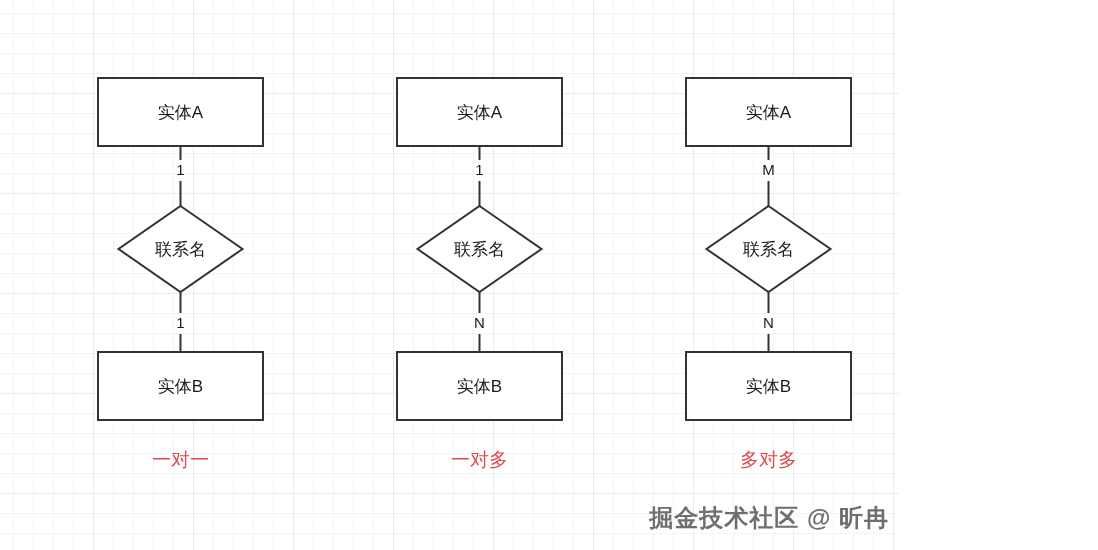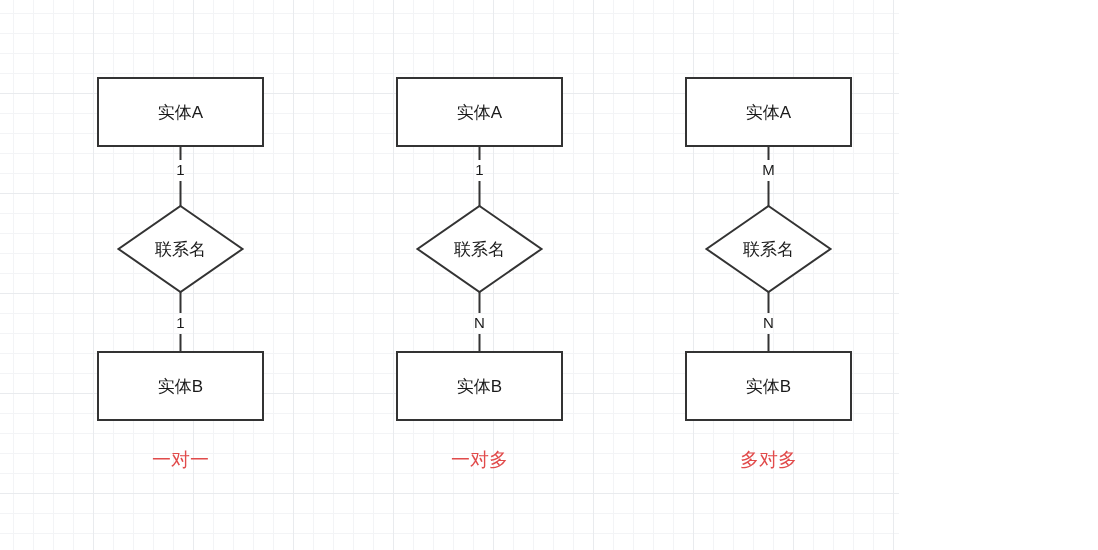--- a/index.html
+++ b/index.html
@@ -106,13 +106,14 @@
       <text class="shape-label" x="768.5" y="249">联系名</text>
       <line class="connector" x1="768.5" y1="292" x2="768.5" y2="313"></line>
       <text class="cardinality" x="768.5" y="328">N</text>
       <line class="connector" x1="768.5" y1="334" x2="768.5" y2="352"></line>
       <rect class="entity" x="686" y="352" width="165" height="68"></rect>
       <text class="shape-label" x="768.5" y="386">实体B</text>
       <text class="caption" x="768.5" y="466" fill="#e14b4b">多对多</text>
     </g>
   </svg>
 
+  <div class="watermark">掘金技术社区 @ 昕冉</div>
 </div>
 
 </body></html>

